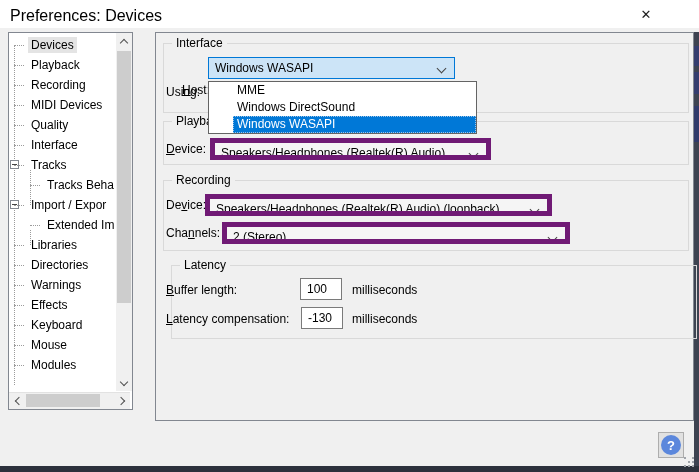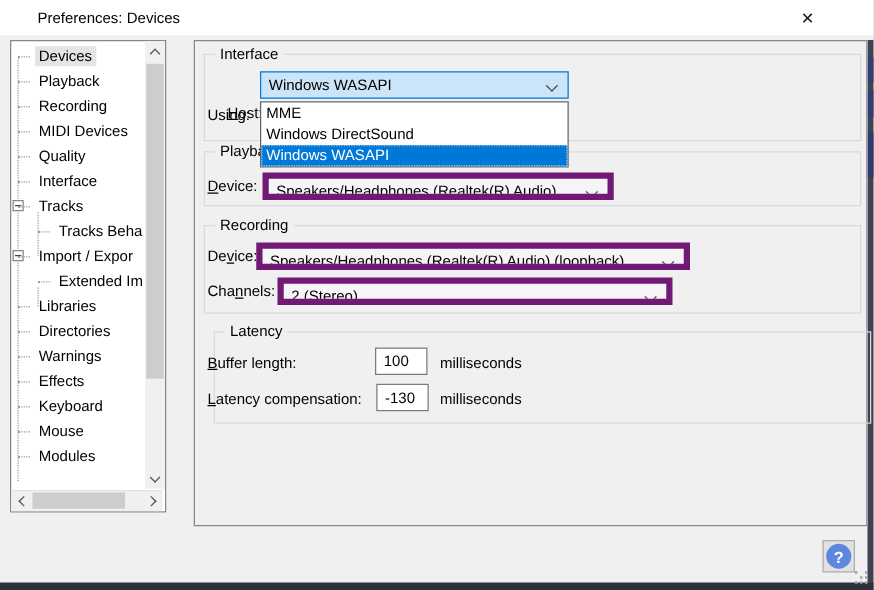--- a/index.html
+++ b/index.html
@@ -1,21 +1,21 @@
 <!DOCTYPE html>
 <html><head>
 <meta charset="utf-8">
 <style>
   html,body{margin:0;padding:0;background:#c8c8c8;}
   .stage{position:relative;width:699px;height:472px;background:#f0f0f0;
          font-family:"Liberation Sans",sans-serif;font-size:12px;color:#000;
          overflow:hidden;}
   
   .titlebar{position:absolute;left:0;top:0;width:699px;height:28px;background:#ffffff;}
-  .title-text{position:absolute;left:10px;top:7px;font-size:12px;color:#000;white-space:nowrap;margin-left:20px;}
+  .title-text{position:absolute;left:10px;top:7px;font-size:16px;color:#000;white-space:nowrap;}
   .close-btn{position:absolute;left:634px;top:4px;width:24px;height:20px;
              display:flex;align-items:center;justify-content:center;
              font-size:13px;color:#1b1b1b;cursor:default;}
   
   .edge-right{position:absolute;left:694px;top:32px;width:5px;height:440px;background:#3d4351;}
   .edge-right .seg1{position:absolute;left:0;top:14px;width:5px;height:20px;background:#343d6e;}
   .edge-right .seg2{position:absolute;left:0;top:40px;width:5px;height:22px;background:#343d6e;}
   .edge-right .seg3{position:absolute;left:0;top:74px;width:5px;height:36px;background:#303a6a;}
   .edge-bottom{position:absolute;left:0;top:466px;width:699px;height:6px;background:#2c313c;}
   
@@ -61,22 +61,22 @@
   .combo{position:absolute;height:22px;box-sizing:border-box;background:#f5f5f5;
          border:5px solid #701a75;line-height:20px;padding-left:6px;white-space:nowrap;overflow:hidden;}
   .combo .cchev{position:absolute;right:9px;top:7px;width:6px;height:6px;
                 border-right:1px solid #444;border-bottom:1px solid #444;transform:rotate(45deg);}
   .combo.open{background:#cce4f7;border:1px solid #0078d7;}
   .tinput{position:absolute;height:22px;width:42px;box-sizing:border-box;background:#fff;
           border:1px solid #7a7a7a;font-family:"Liberation Sans",sans-serif;font-size:12px;
           padding:0 0 0 6px;margin:0;color:#000;}
   .unit{position:absolute;line-height:22px;white-space:nowrap;}
   
-  .droplist{position:absolute;left:208px;top:81px;width:247px;background:#fff;
-            border:1px solid #646464;z-index:20;box-sizing:border-box;}
+  .droplist{position:absolute;left:208px;top:81px;width:269px;background:#fff;
+            border:1px solid #646464;z-index:20;box-sizing:border-box;padding-left:24px;}
   .dropitem{height:17px;line-height:17px;padding-left:4px;white-space:nowrap;overflow:hidden;}
   .dropitem.sel{background:#0078d7;color:#fff;outline:1px dotted #9cc3e8;outline-offset:-1px;}
   
   .btn{position:absolute;top:455px;width:85px;height:27px;background:#e1e1e1;
        border:1px solid #adadad;box-sizing:border-box;display:flex;align-items:center;
        justify-content:center;font-size:12px;margin-top:40px;}
   .btn-ok{left:468px;}
   .btn-cancel{left:563px;}
   .btn-help{position:absolute;left:658px;top:432px;width:26px;height:26px;background:#e1e1e1;
             border:1px solid #adadad;box-sizing:border-box;display:flex;align-items:center;justify-content:center;}
@@ -168,21 +168,21 @@
 
     <div class="group g-recording">
       <span class="group-label">Recording</span>
     </div>
     <span class="flabel" style="left:10px;top:161px;"><span>De</span><span class="ukey">v</span><span>ice:</span></span>
     <div class="combo" style="left:49px;top:161px;width:347px;">
       <span>Speakers/Headphones (Realtek(R) Audio) (loopback)</span>
       <span class="cchev"></span>
     </div>
     <span class="flabel" style="left:10px;top:189px;"><span>Cha</span><span class="ukey">n</span><span>nels:</span></span>
-    <div class="combo" style="left:66px;top:189px;width:316px;">
+    <div class="combo" style="left:66px;top:189px;width:348px;">
       <span>2 (Stereo)</span>
       <span class="cchev"></span>
     </div>
 
     <div class="group g-latency">
       <span class="group-label">Latency</span>
     </div>
     <span class="flabel" style="left:10px;top:246px;"><span></span><span class="ukey">B</span><span>uffer length:</span></span>
     <input class="tinput" style="left: 144px; top: 245px;" value="100">
     <span class="unit" style="left:196px;top:246px;">milliseconds</span>

